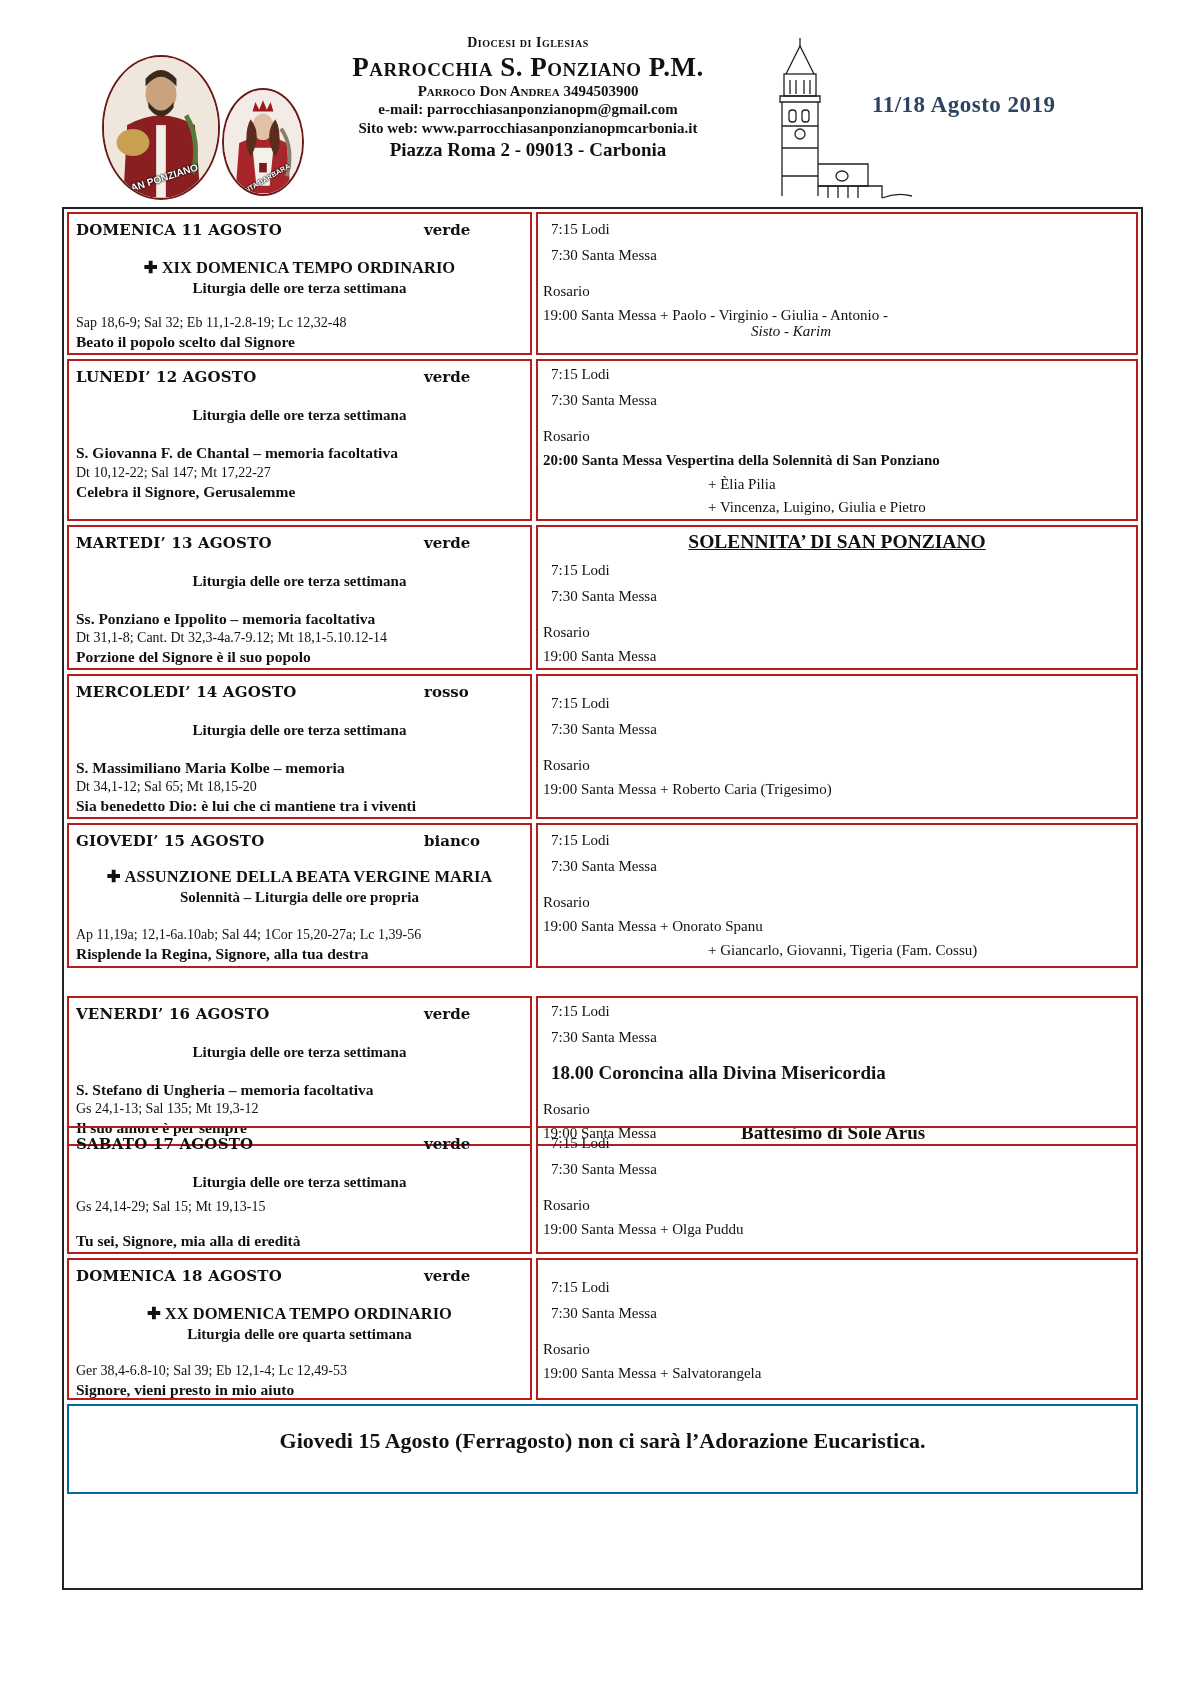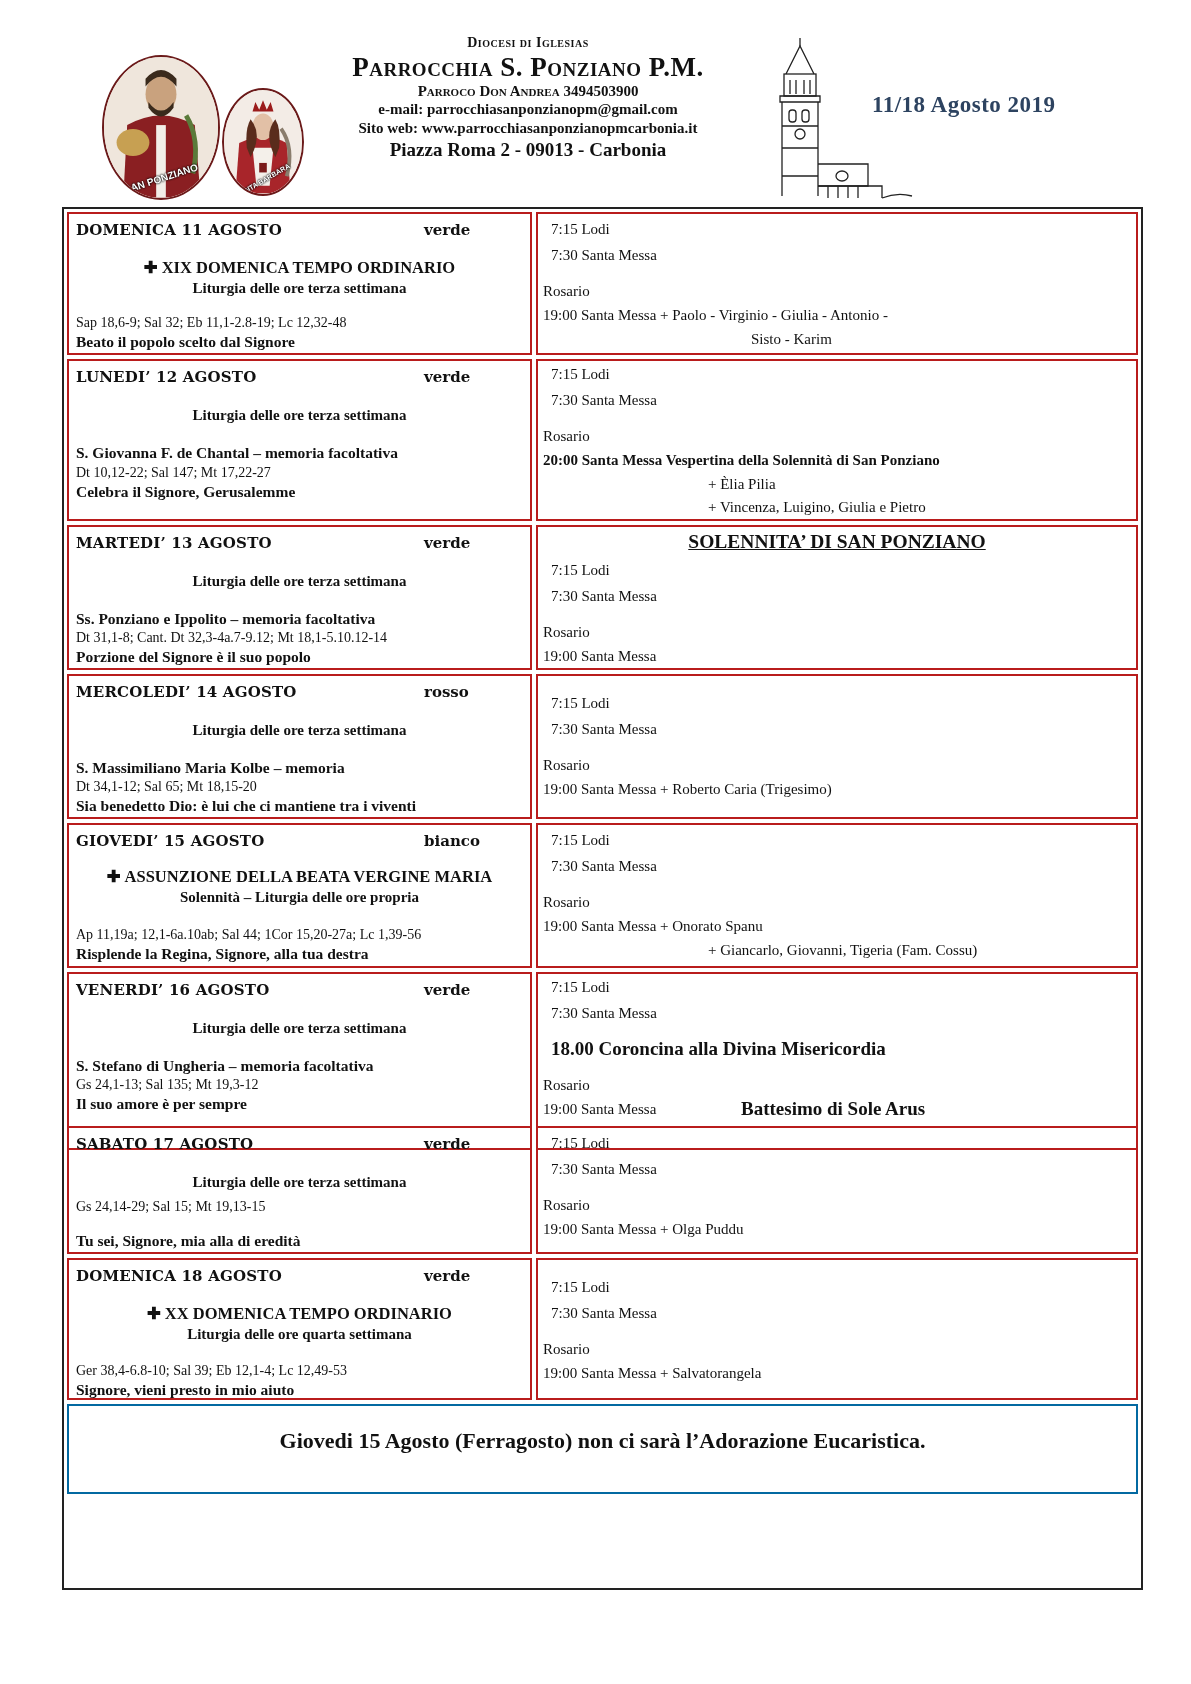--- a/index.html
+++ b/index.html
@@ -130,21 +130,21 @@
       <div class="feast" style="top:44px;"><span class="cross">✚</span><span>XIX DOMENICA TEMPO ORDINARIO</span></div>
       <div class="subtitle" style="top:64px;">Liturgia delle ore terza settimana</div>
       <div class="readings" style="top:99px;">Sap 18,6-9; Sal 32; Eb 11,1-2.8-19; Lc 12,32-48</div>
       <div class="psalm" style="top:118px;">Beato il popolo scelto dal Signore</div>
     </div>
     <div class="cell cell-right">
       <div class="sched" style="top:2px;">7:15 Lodi</div>
       <div class="sched" style="top:28px;">7:30 Santa Messa</div>
       <div class="sched l2" style="top:64px;">Rosario</div>
       <div class="sched l2" style="top:88px;">19:00 Santa Messa + Paolo - Virginio - Giulia - Antonio -</div>
-      <div class="sched" style="top:112px;left:213px;">Sisto - Karim</div>
+      <div class="sched" style="top:104px;left:213px;font-style:italic;">Sisto - Karim</div>
     </div>
   </div>
 
   <div class="row" style="top:150px;height:162px;">
     <div class="cell cell-left">
       <div class="day-name">LUNEDI’ 12 AGOSTO</div>
       <div class="day-color">verde</div>
       <div class="subtitle" style="top:44px;">Liturgia delle ore terza settimana</div>
       <div class="memoria" style="top:82px;">S. Giovanna F. de Chantal – memoria facoltativa</div>
       <div class="readings" style="top:102px;">Dt 10,12-22; Sal 147; Mt 17,22-27</div>
@@ -206,21 +206,21 @@
     </div>
     <div class="cell cell-right">
       <div class="sched" style="top:2px;">7:15 Lodi</div>
       <div class="sched" style="top:28px;">7:30 Santa Messa</div>
       <div class="sched l2" style="top:64px;">Rosario</div>
       <div class="sched l2" style="top:88px;">19:00 Santa Messa + Onorato Spanu</div>
       <div class="sched" style="top:112px;left:170px;">+ Giancarlo, Giovanni, Tigeria (Fam. Cossu)</div>
     </div>
   </div>
 
-  <div class="row" style="top:763px;height:178px;">
+  <div class="row" style="top:787px;height:150px;">
     <div class="cell cell-left">
       <div class="day-name">VENERDI’ 16 AGOSTO</div>
       <div class="day-color">verde</div>
       <div class="subtitle" style="top:44px;">Liturgia delle ore terza settimana</div>
       <div class="memoria" style="top:82px;">S. Stefano di Ungheria – memoria facoltativa</div>
       <div class="readings" style="top:101px;">Gs 24,1-13; Sal 135; Mt 19,3-12</div>
       <div class="psalm" style="top:120px;">Il suo amore è per sempre</div>
     </div>
     <div class="cell cell-right">
       <div class="sched" style="top:0px;">7:15 Lodi</div>

